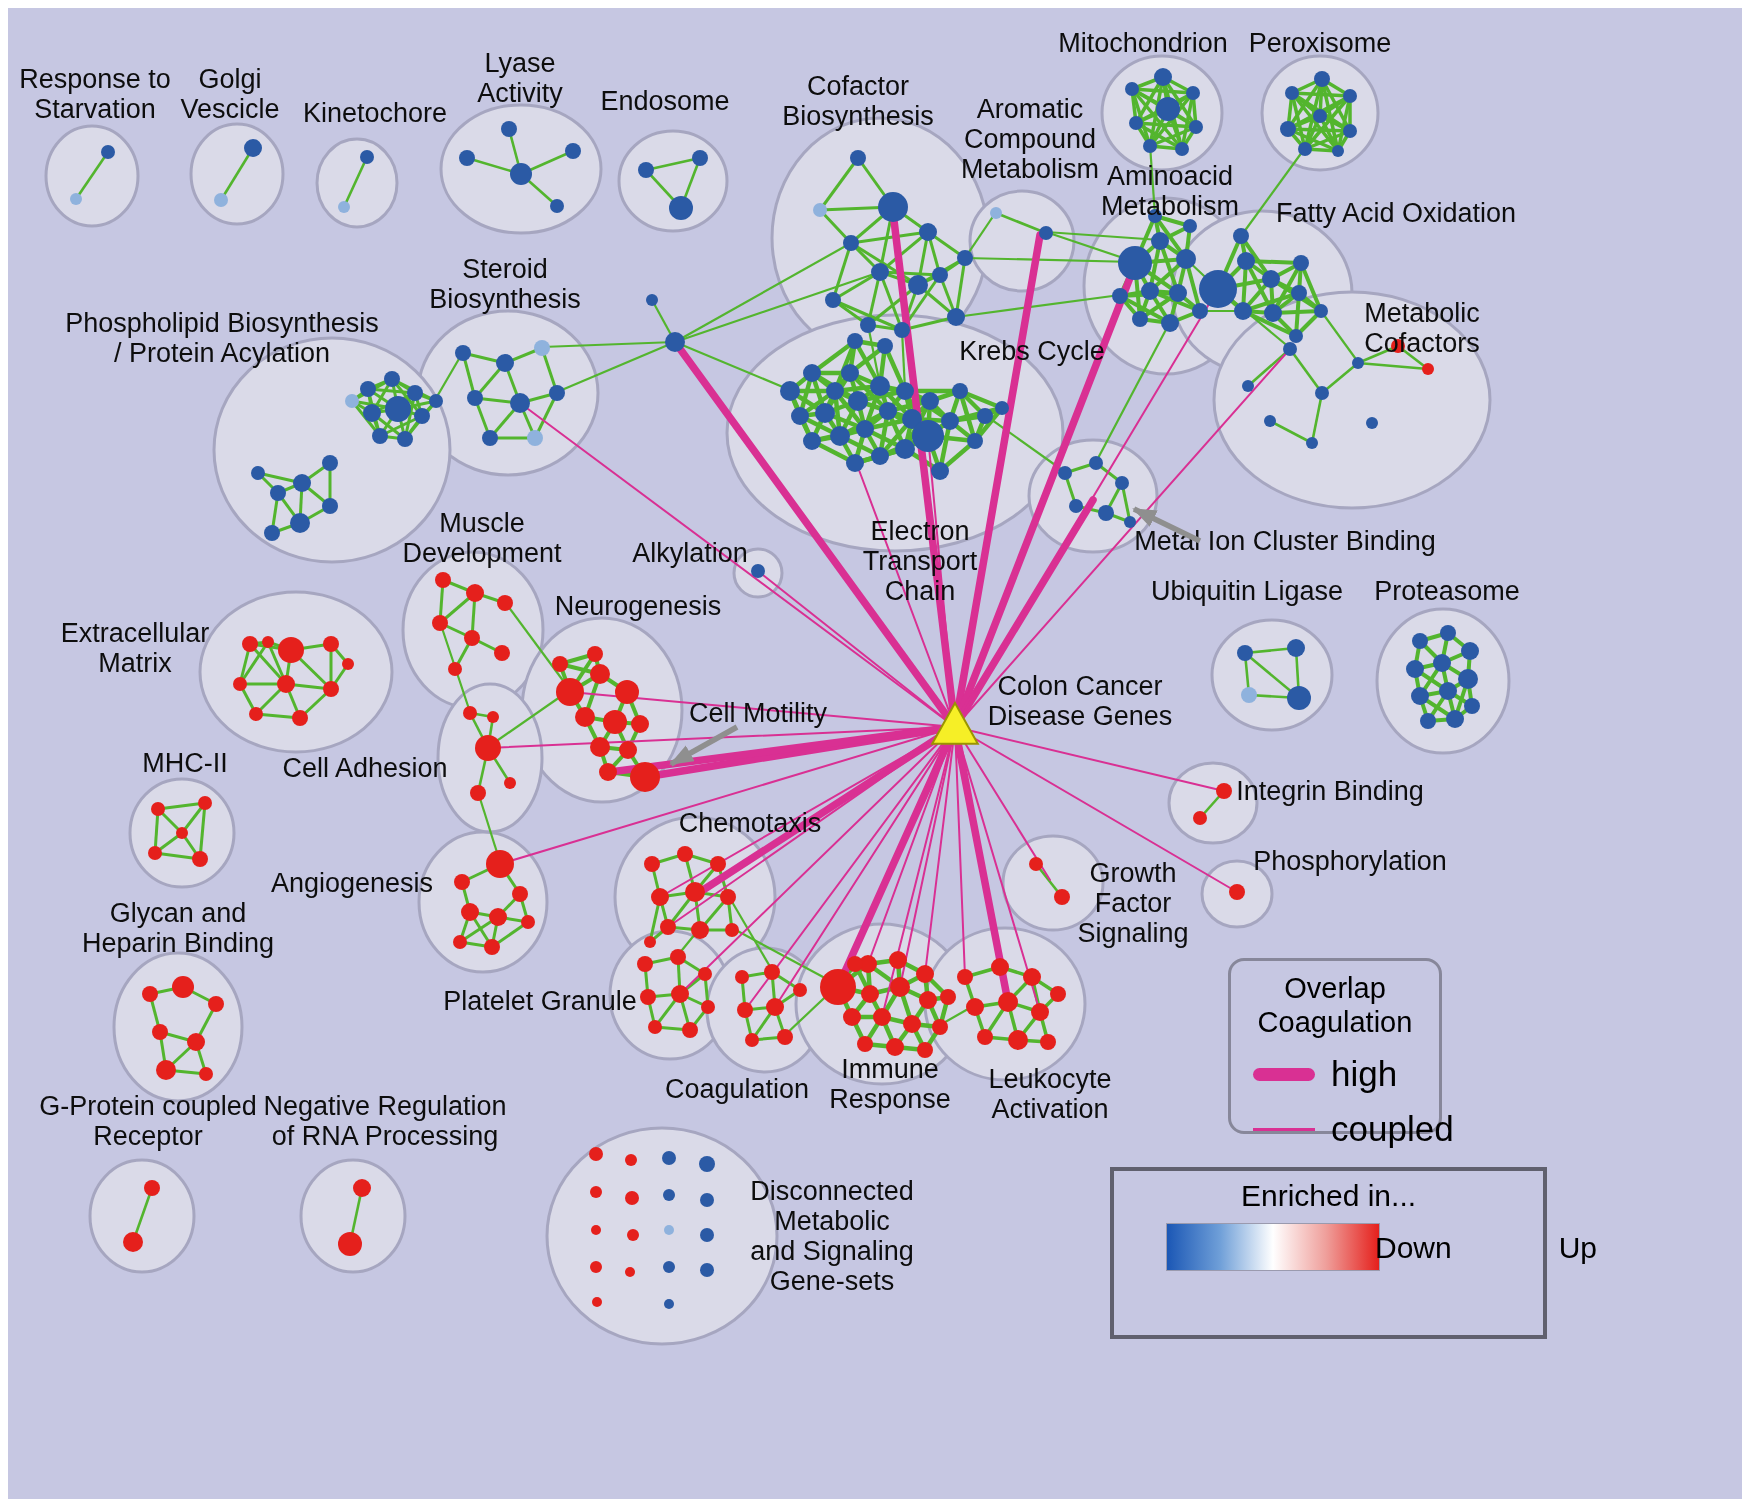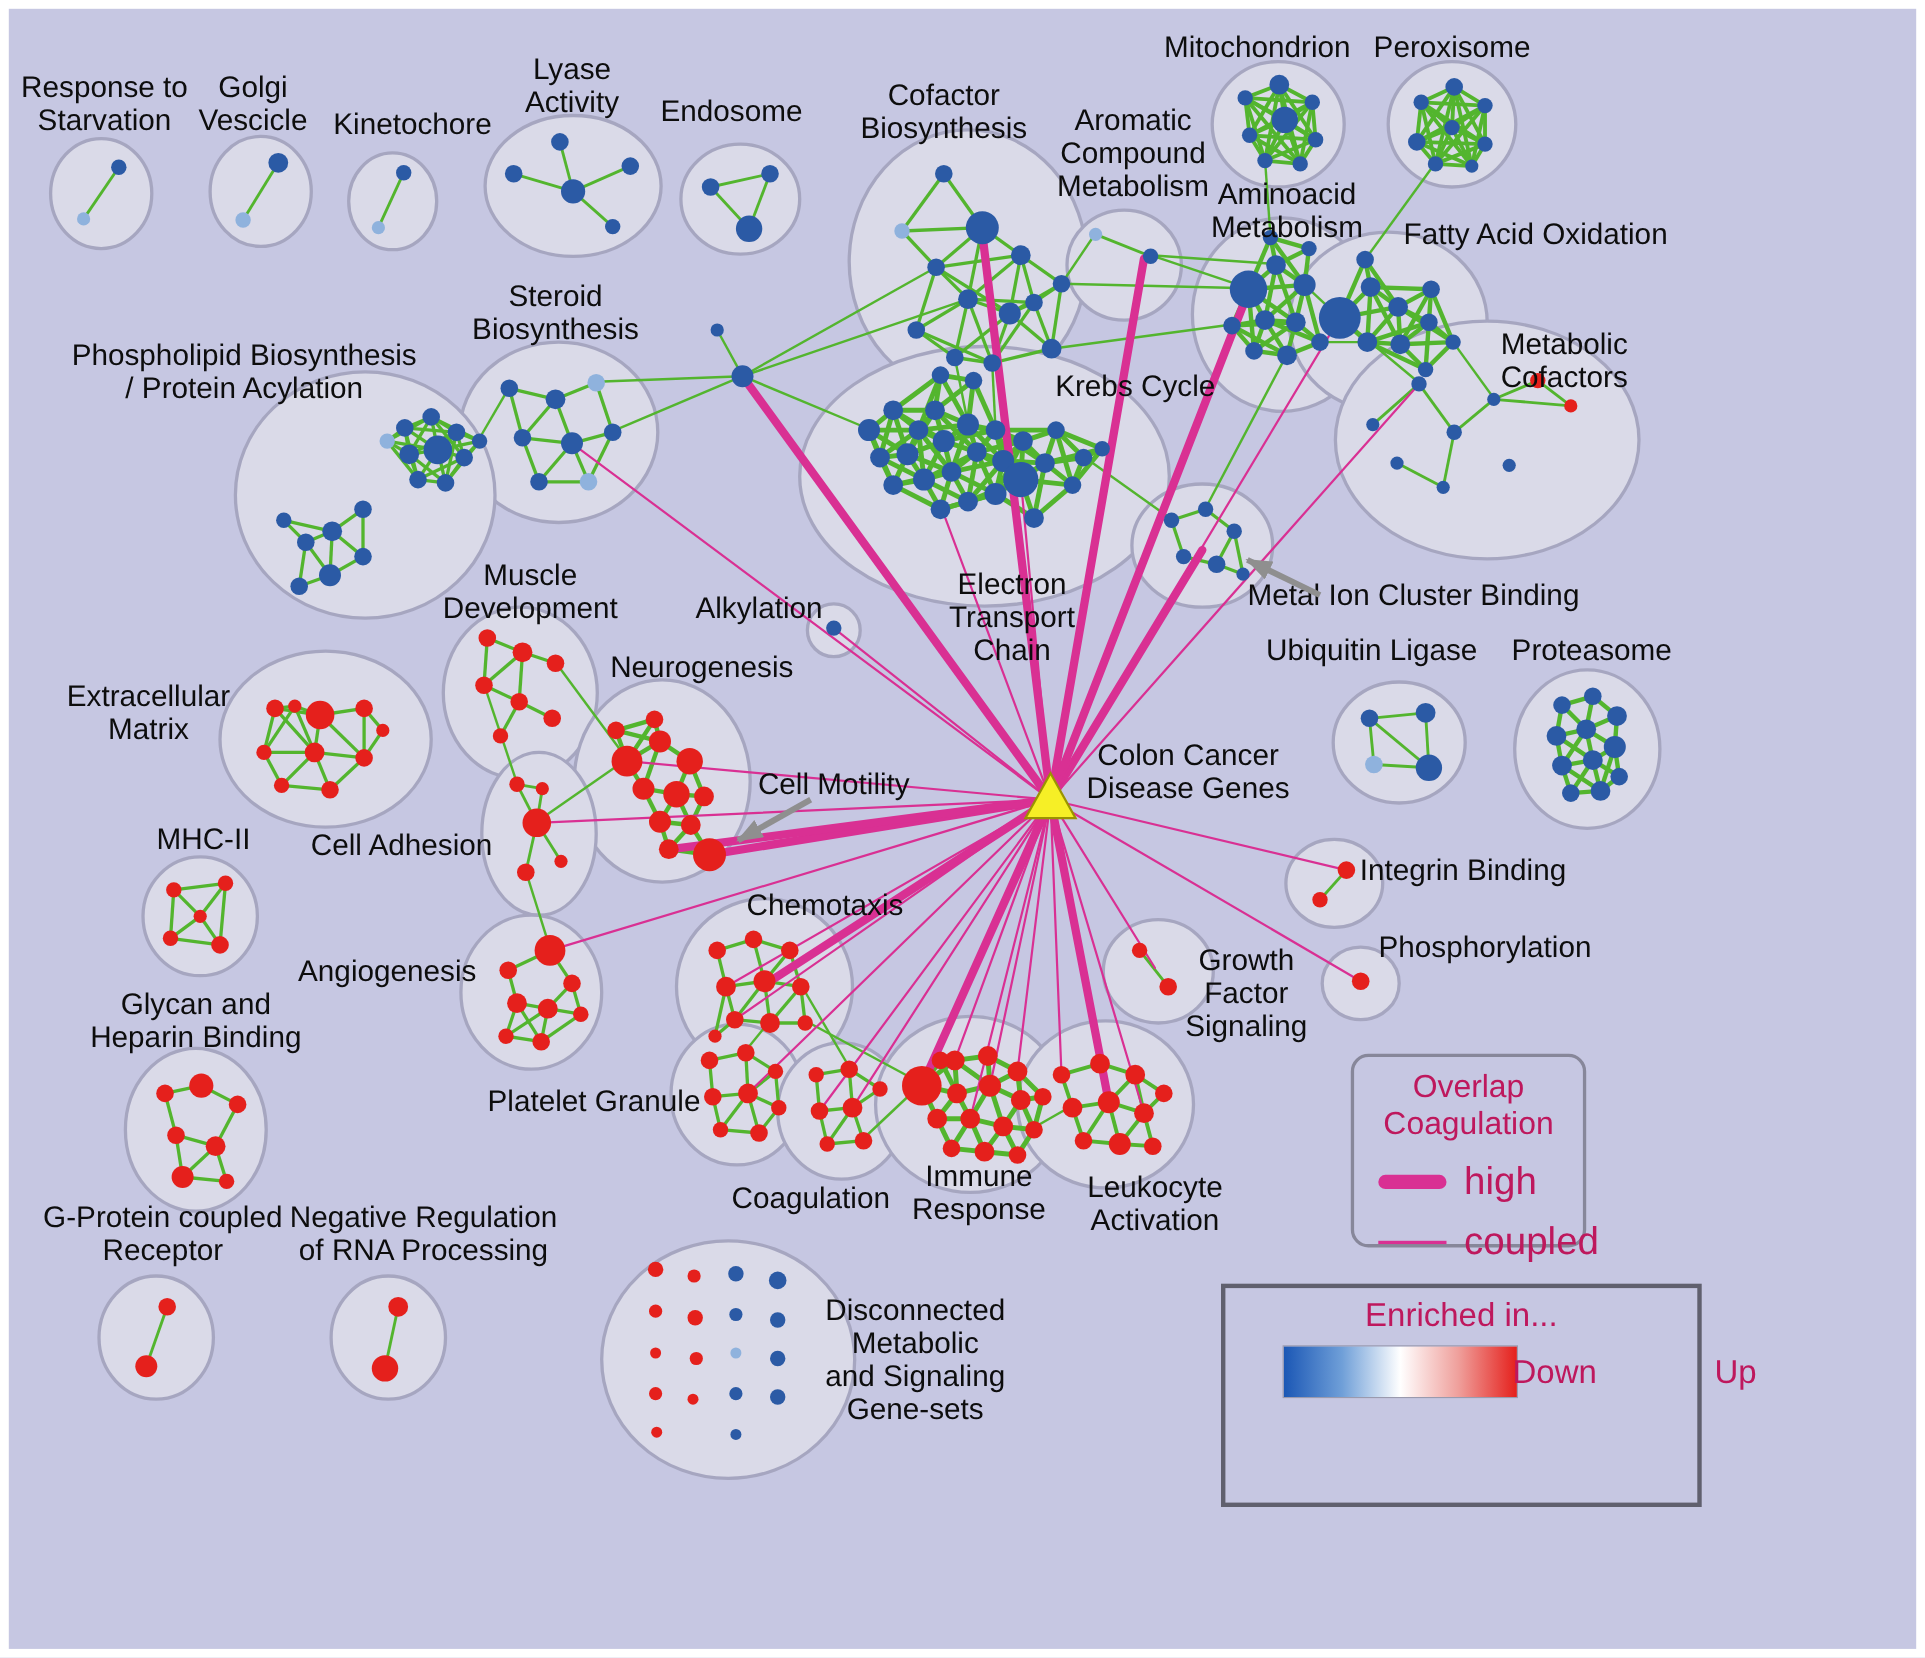--- a/index.html
+++ b/index.html
@@ -1,29 +1,29 @@
 <!DOCTYPE html>
 <html><head>
 <meta charset="utf-8">
 <style>
   html,body{margin:0;padding:0}
   body{width:1750px;height:1507px;position:relative;background:#ffffff;
        font-family:"Liberation Sans",sans-serif;overflow:hidden}
   #net{position:absolute;left:0;top:0}
   .lbl{font-family:"Liberation Sans",sans-serif;font-size:27px;fill:#0d0d0d}
-  .legend{position:absolute;box-sizing:border-box;background:#c6c7e2;color:#be185d}
+  .legend{position:absolute;box-sizing:border-box;background:#c6c7e2;color:#000000}
   #legend-overlap{left:1228px;top:958px;width:214px;height:176px;
                   border:3px solid #87879a;border-radius:16px}
   .lg-title{font-size:29px;line-height:34px;margin-top:10px;text-align:center}
   .lg-row{display:flex;align-items:center;gap:16px;margin:15px 0 0 22px}
   .lg-row .swatch{flex:0 0 auto}
   .swatch-high{width:62px;height:13px;border-radius:7px}
   .swatch-moderate{width:62px;height:3px}
   .lg-item{font-size:35px}
-  #legend-enrich{left:1110px;top:1167px;width:437px;height:203px;border:4px solid #60606e}
+  #legend-enrich{left:1110px;top:1167px;width:437px;height:172px;border:4px solid #60606e}
   .en-title{font-size:30px;text-align:center;margin-top:8px}
   .en-body{display:flex;align-items:flex-start;margin:10px 0 0 52px}
   .en-gradcol{display:flex;flex-direction:row}
   #grad-bar{width:212px;height:46px;border:1px solid #9a9aae}
   .en-du{display:flex;justify-content:space-between;width:222px;font-size:30px;
          margin-top:8px;margin-left:-5px}
   .en-note{font-size:26px;line-height:31px;margin-left:18px;margin-top:2px;white-space:pre-line}
 </style>
 </head>
 <body>

